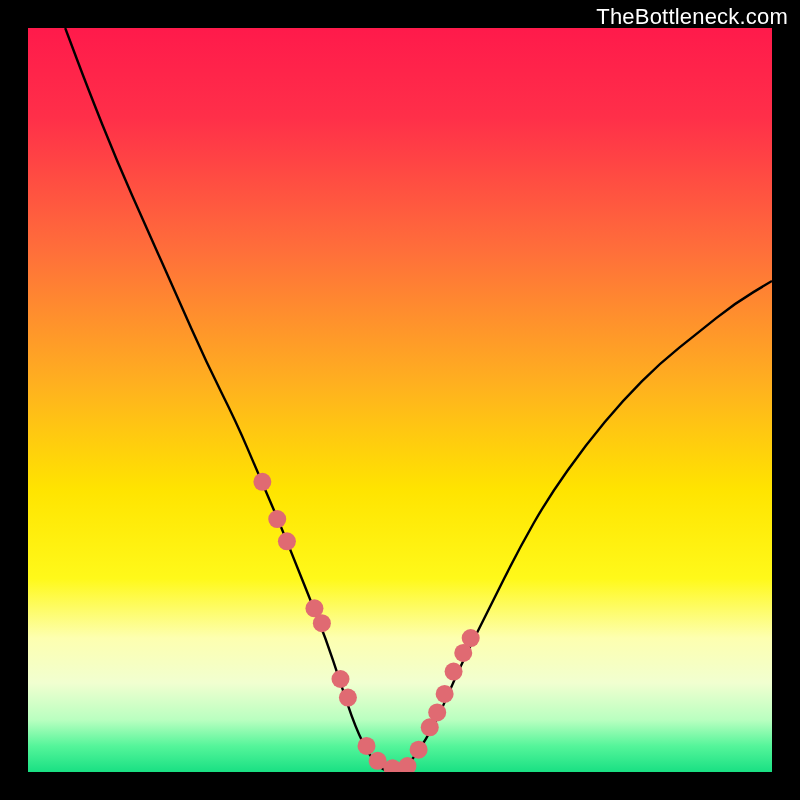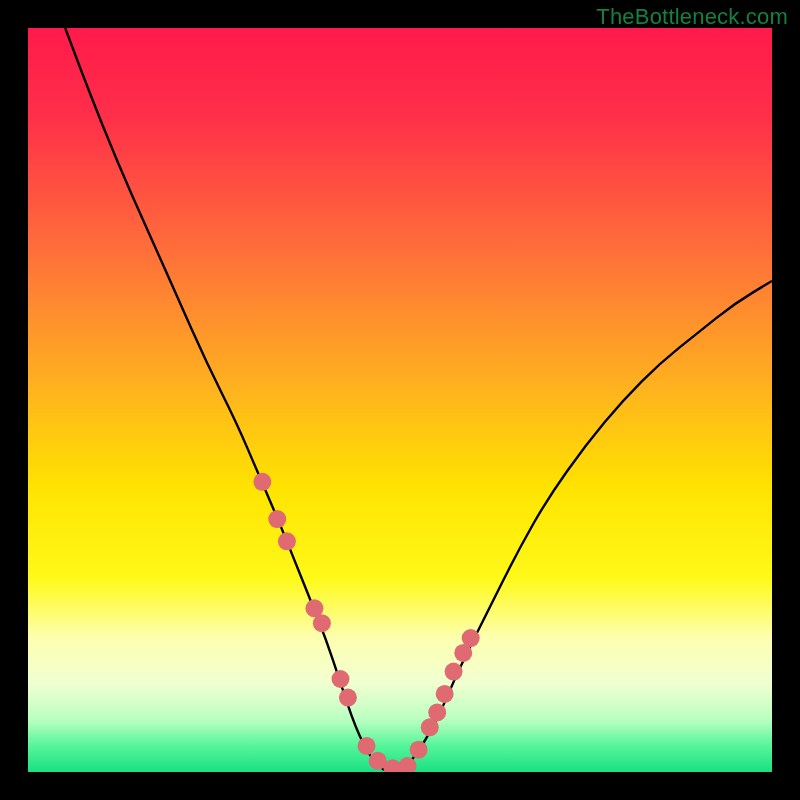--- a/index.html
+++ b/index.html
@@ -23,21 +23,21 @@
     position: absolute;
     top: 28px;
     left: 28px;
     width: 744px;
     height: 744px;
   }
   .watermark {
     position: absolute;
     top: 4px;
     right: 12px;
-    color: #15803d;
+    color: #ffffff;
     font-size: 22px;
     font-weight: 500;
     letter-spacing: 0.2px;
     user-select: none;
   }
   svg { display: block; }
 </style>
 </head>
 <body>
 

